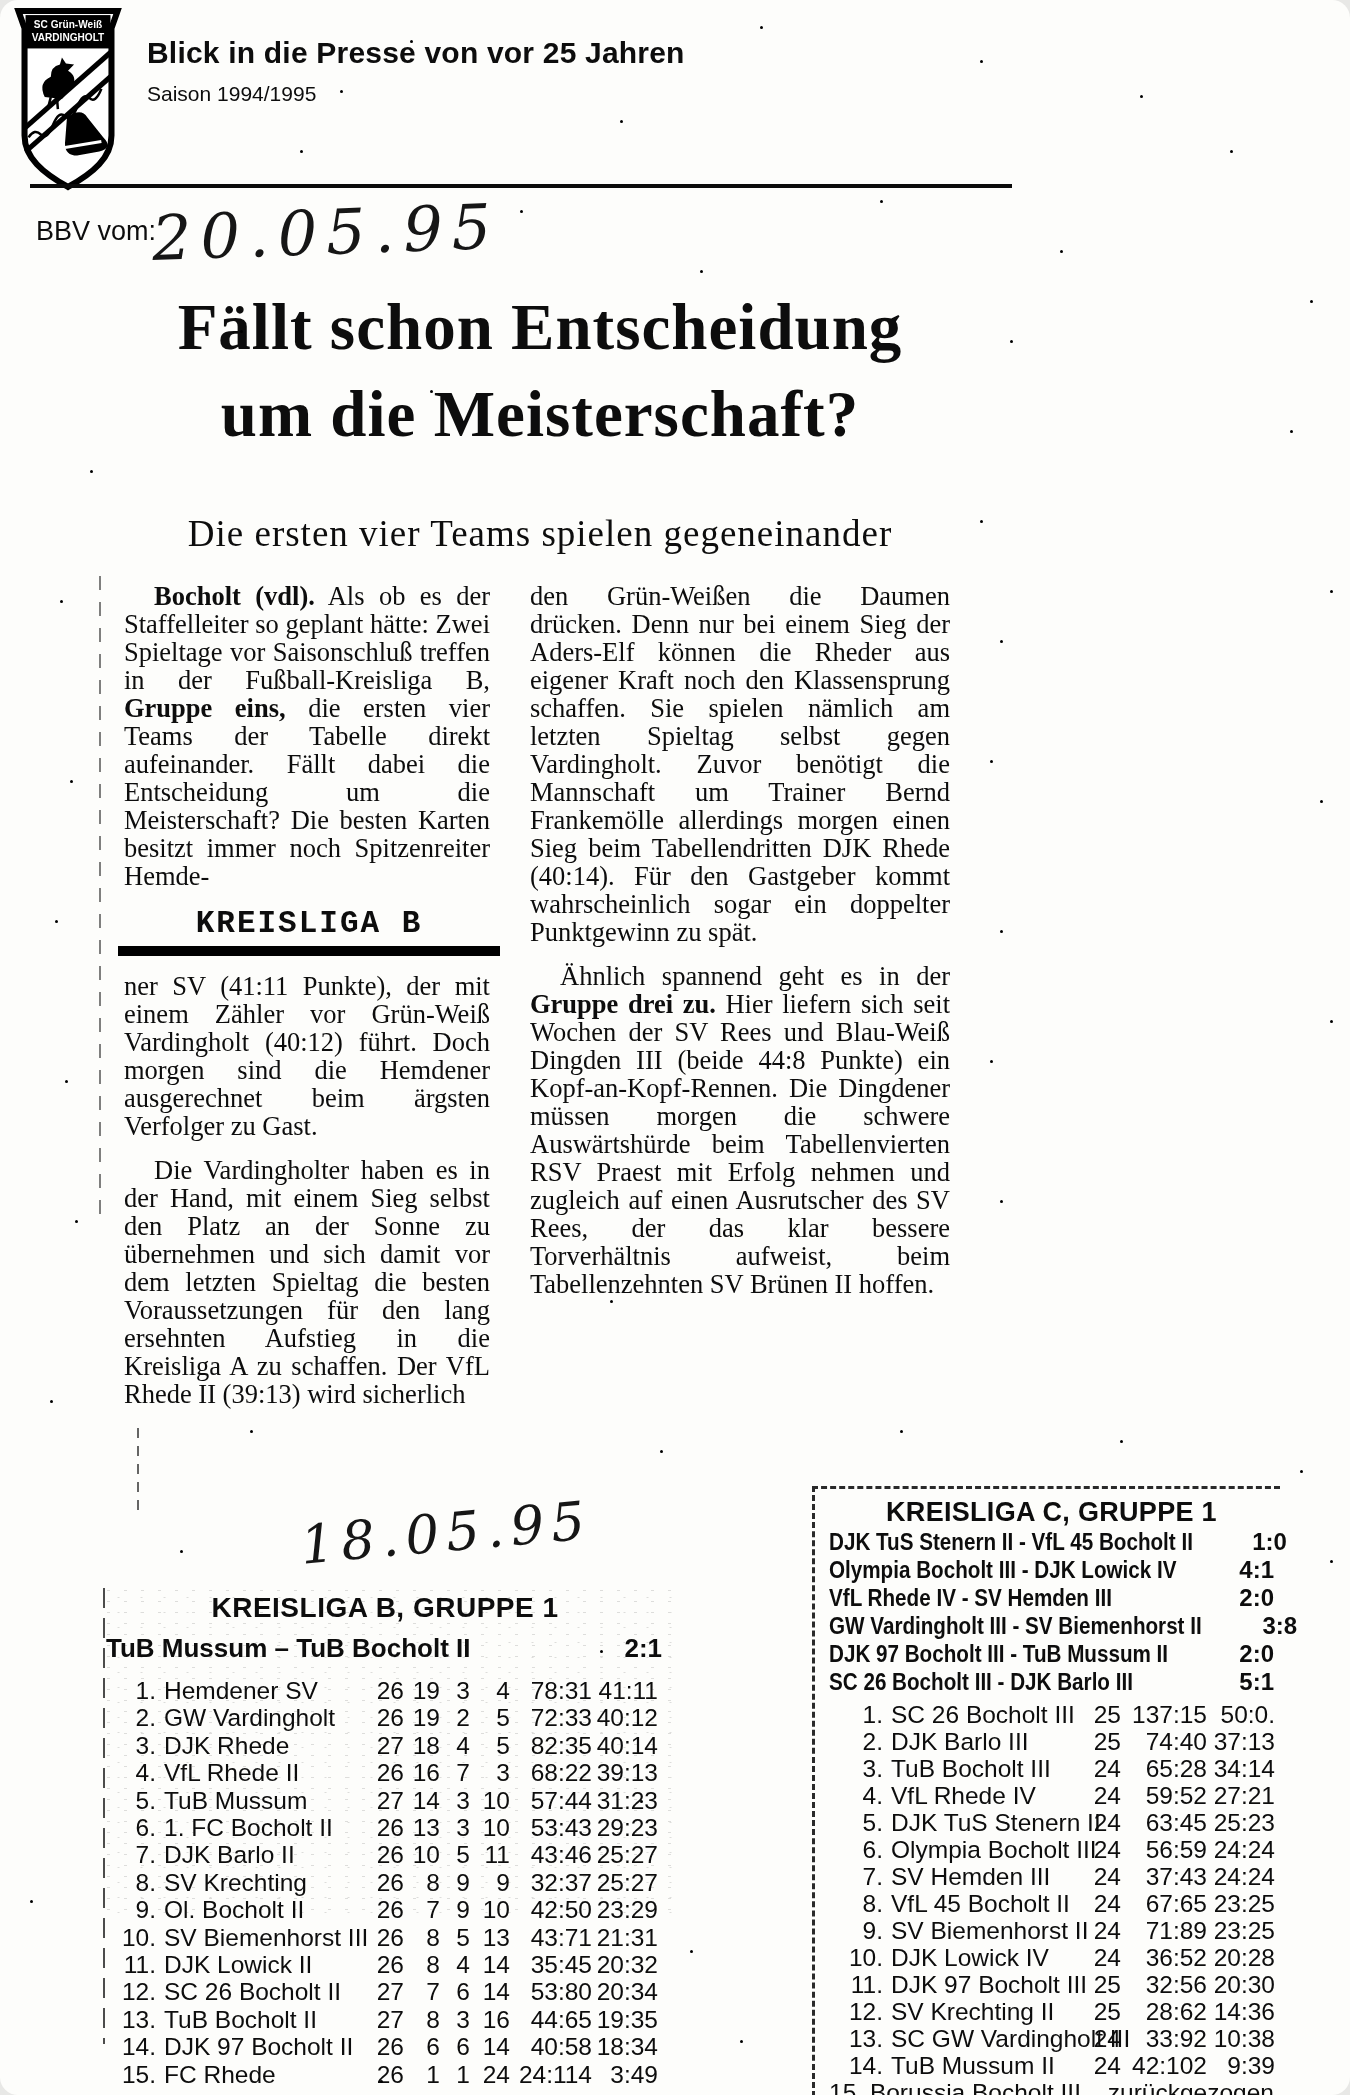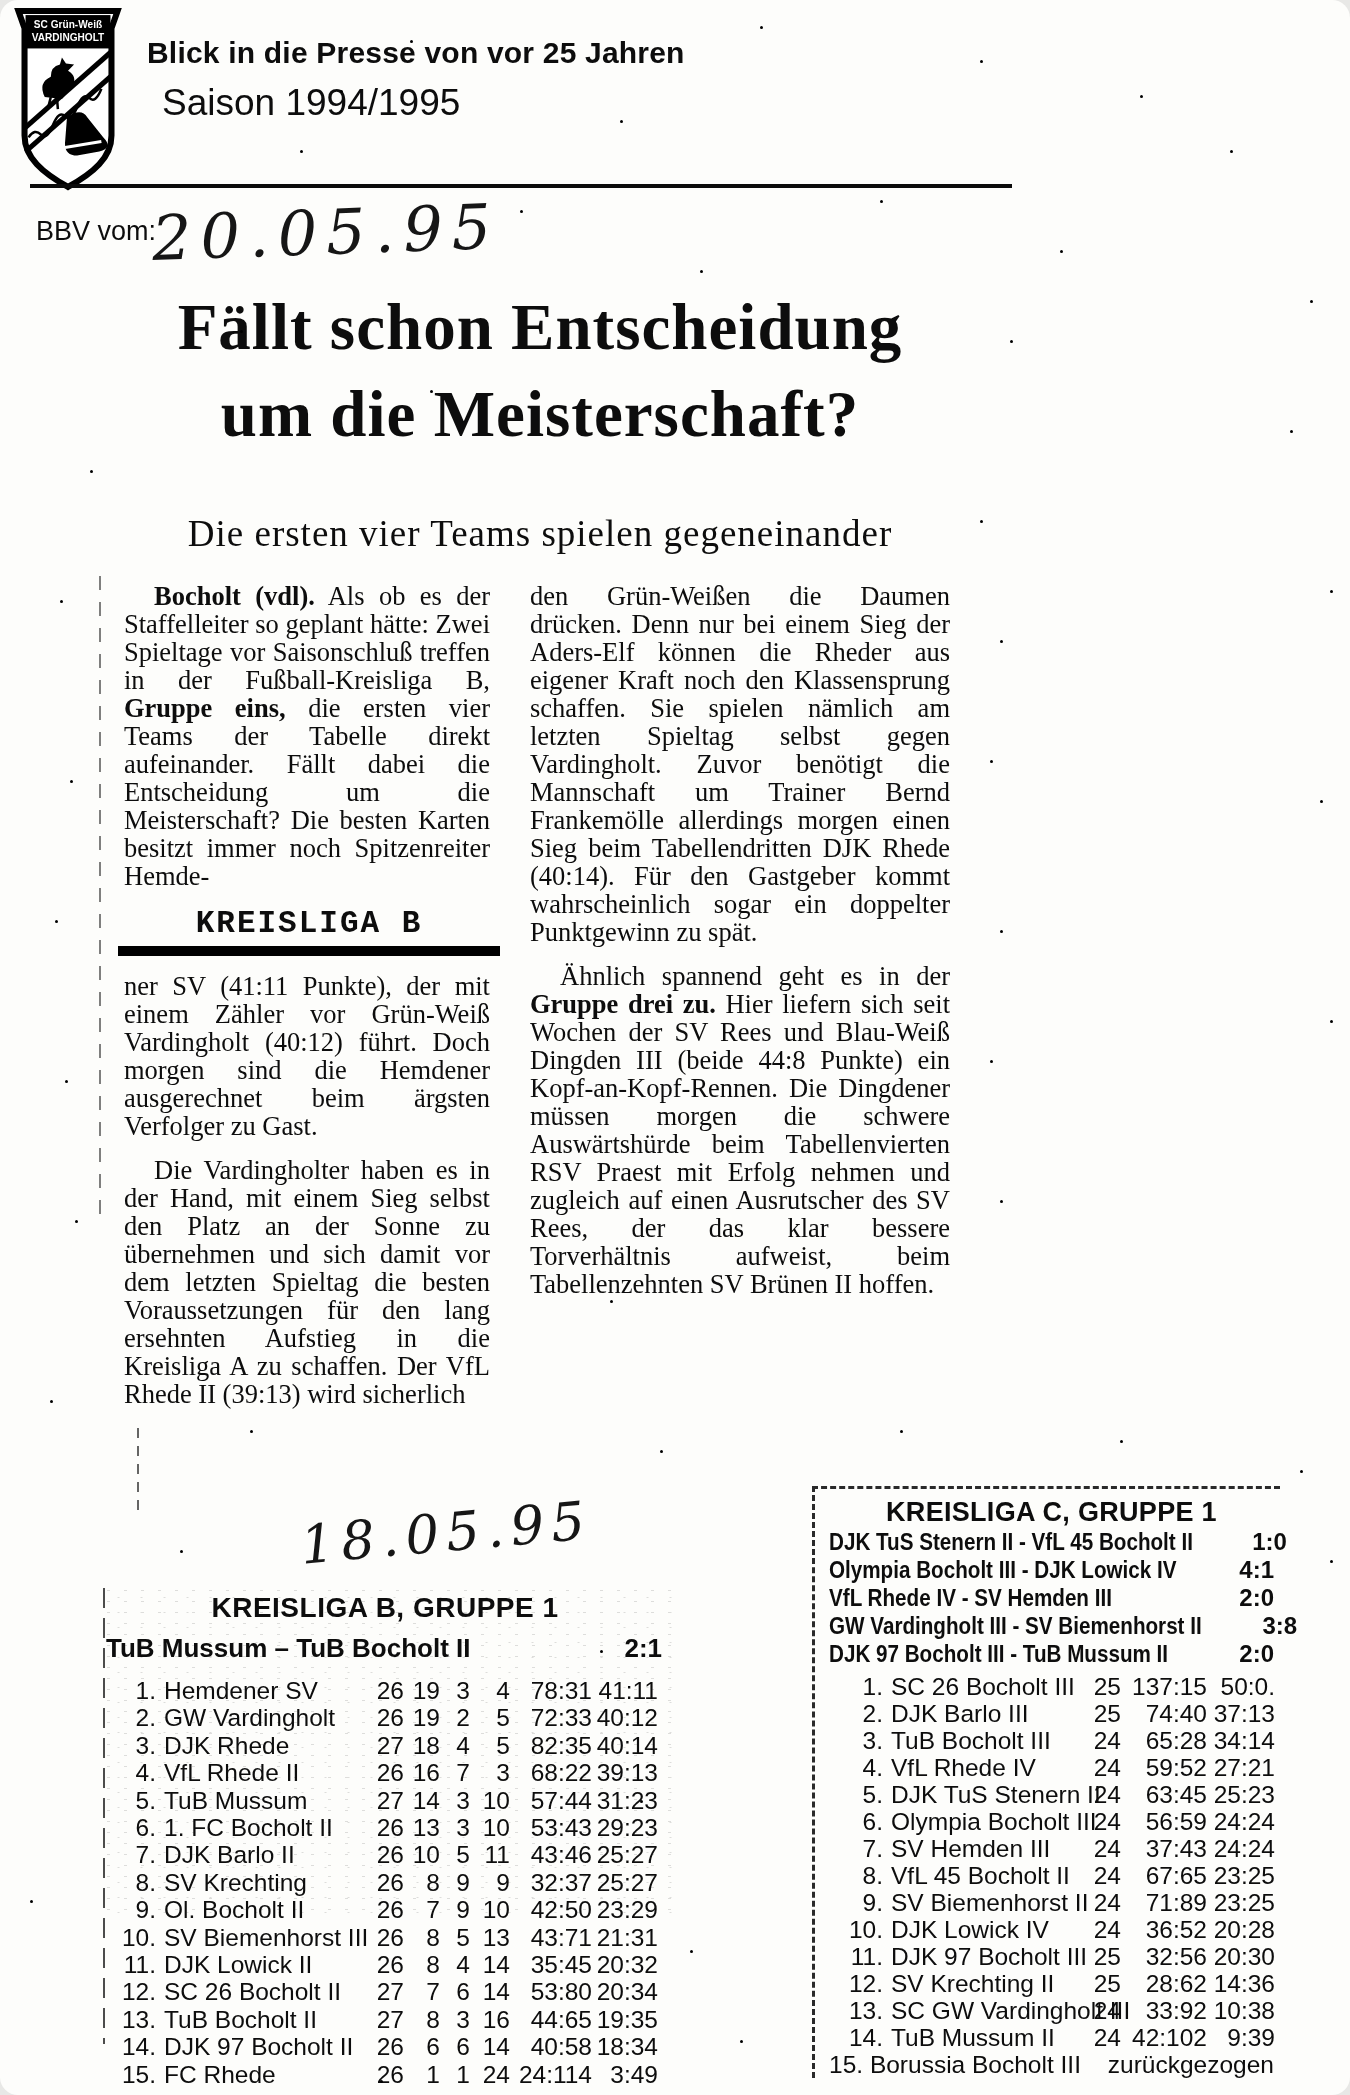--- a/index.html
+++ b/index.html
@@ -3,22 +3,22 @@
 <meta charset="utf-8">
 <style>
   html,body{margin:0;padding:0;background:#e8e8e6;}
   .page{position:relative;width:1350px;height:2095px;background:#fdfdfb;color:#0d0d0d;
         font-family:"Liberation Serif",serif;overflow:hidden;border-radius:18px;}
 
   
   .logo{position:absolute;left:14px;top:8px;width:108px;height:184px;}
   .masthead-title{position:absolute;left:147px;top:36px;font-family:"Liberation Sans",sans-serif;
         font-weight:700;font-size:30px;letter-spacing:.2px;}
-  .masthead-season{position:absolute;left:162px;top:82px;font-family:"Liberation Sans",sans-serif;
-        font-weight:400;font-size:37px;}
+  .masthead-season{position:absolute;left:147px;top:82px;font-family:"Liberation Sans",sans-serif;
+        font-weight:400;font-size:21px;}
   .rule{position:absolute;left:30px;top:184px;width:982px;height:4px;background:#0b0b0b;}
 
   .bbv-label{position:absolute;left:36px;top:216px;font-family:Liberation Sans, sans-serif;
         font-size:27px;}
   .hand{font-family:"DejaVu Serif",serif;font-style:italic;color:#161616;white-space:nowrap;}
   .date1{position:absolute;left:152px;top:196px;font-size:62px;letter-spacing:9px;
         transform:rotate(-2deg);}
   .date2{position:absolute;left:300px;top:1502px;font-size:53px;letter-spacing:7px;
         transform:rotate(-5deg);}
 
@@ -339,20 +339,24 @@
         <div class="resultC">
           <span class="pairing">GW Vardingholt III - SV Biemenhorst II</span>
           <span>3:8</span>
         </div>
 
         <div class="resultC">
           <span class="pairing">DJK 97 Bocholt III - TuB Mussum II</span>
           <span>2:0</span>
         </div>
 
+        <div class="resultC">
+          <span class="pairing">SC 26 Bocholt III - DJK Barlo III</span>
+          <span>5:1</span>
+        </div>
       </div>
     <div class="rowsC">
 
         <div class="rowC">
           <span class="c-r">1.</span>
           <span class="c-team">SC 26 Bocholt III</span>
           <span class="c-r">25</span>
           <span class="c-r">137:15</span>
           <span class="c-r">50:0.</span>
         </div>

